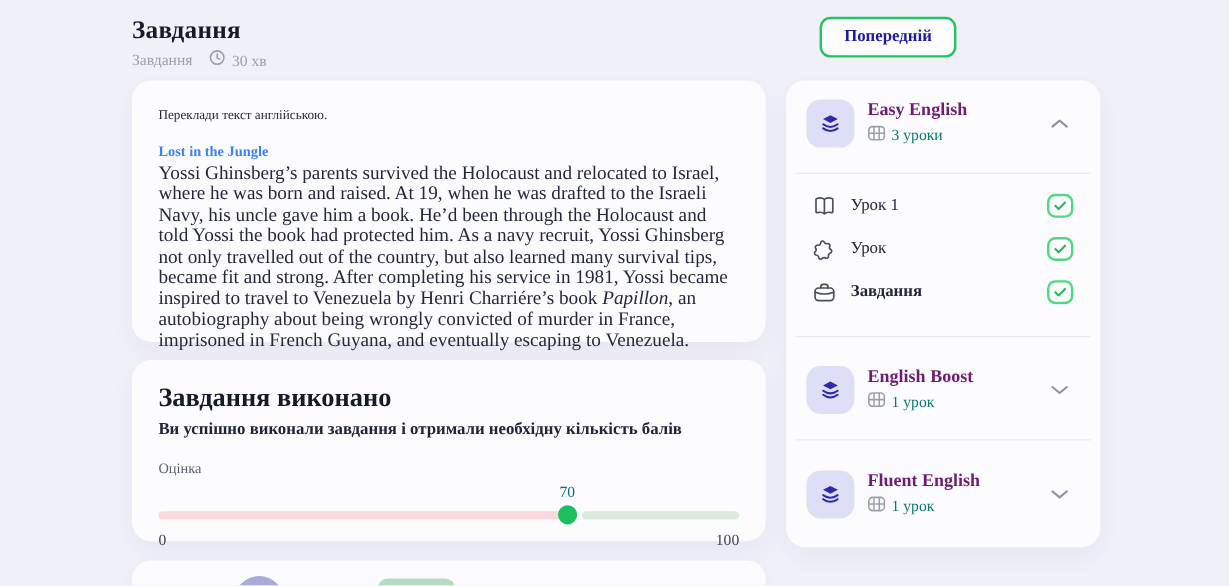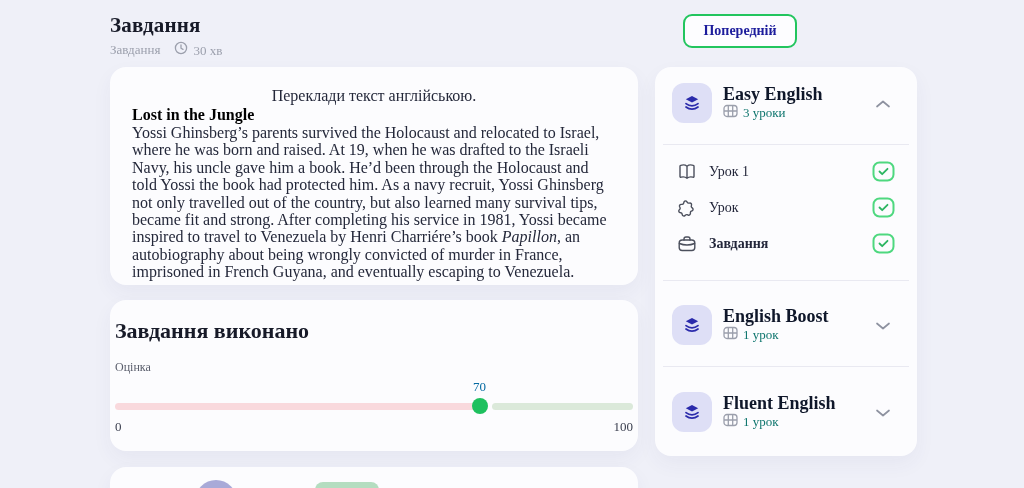--- a/index.html
+++ b/index.html
@@ -32,25 +32,25 @@
   .btn-next {
     left: 806px; width: 111px;
     background: #1c1c9c; border: 2px solid #1c1c9c; color: #ffffff;
   }
   
   .card {
     position: absolute; background: #fcfcfe; border-radius: 16px;
     box-shadow: 0 8px 20px rgba(50,50,110,.05);
   }
   .task-card { left: 110px; top: 67px; width: 528px; height: 218px; padding: 20px 22px; }
-  .task-instruction { font-size: 16px; line-height: 18px; color: #24283a; text-align: center; }
-  .task-text-title { font-size: 16px; line-height: 19px; font-weight: 700; color: #000000; }
+  .task-instruction { font-size: 11px; line-height: 18px; color: #24283a; }
+  .task-text-title { font-size: 12px; line-height: 19px; font-weight: 700; color: #3b82f6; margin-top: 12px; }
   .task-paragraph { font-size: 16px; line-height: 17.4px; color: #24283a; }
   .task-paragraph .it { font-style: italic; }
-  .result-card { left: 110px; top: 300px; width: 528px; height: 151px; padding: 18px 5px; }
+  .result-card { left: 110px; top: 300px; width: 528px; height: 151px; padding: 18px 22px; }
   .result-title { font-size: 22px; font-weight: 800; color: #171a28; }
   .result-subtitle { margin-top: 7px; font-size: 14px; font-weight: 700; color: #20233a; }
   .score-label { margin-top: 16px; font-size: 12px; color: #5a5e6c; }
   .slider-wrap { position: relative; margin-top: 24px; height: 16px; }
   .slider-track-left {
     position: absolute; left: 0; top: 4px; height: 7px; border-radius: 4px;
     background: #f9d9dd;
   }
   .slider-track-right {
     position: absolute; right: 0; top: 4px; height: 7px; border-radius: 4px;
@@ -72,21 +72,21 @@
   .peek-pill { position: absolute; left: 205px; top: 15px; width: 64px; height: 22px;
     border-radius: 8px; background: #b4ddc0; }
   
   .sidebar-card { left: 655px; top: 67px; width: 262px; height: 389px; }
   .course-header { position: absolute; left: 0; width: 100%; height: 72px; cursor: pointer; }
   .course-icon-box {
     position: absolute; left: 17px; top: 16px; width: 40px; height: 40px;
     border-radius: 12px; background: #dedff6;
     display: flex; align-items: center; justify-content: center;
   }
-  .course-title { position: absolute; left: 68px; top: 17px; font-size: 18px; font-weight: 700; color: #0f172a; }
+  .course-title { position: absolute; left: 68px; top: 17px; font-size: 15px; font-weight: 700; color: #701a75; }
   .course-meta { position: absolute; left: 68px; top: 37px; display: flex; align-items: center; gap: 5px;
     font-size: 13px; color: #0f766e; }
   .chevron { position: absolute; right: 26px; top: 28px; }
   .divider { position: absolute; left: 8px; right: 8px; height: 1px; background: #e9e9f1; }
   .lesson-row { position: absolute; left: 4px; width: 100%; height: 34px; cursor: pointer; }
   .lesson-icon { position: absolute; left: 17px; top: 5px; }
   .lesson-label { position: absolute; left: 50px; top: 8px; font-size: 14px; color: #23263a; }
   .lesson-label.current { font-weight: 800; }
   .lesson-check { position: absolute; right: 26px; top: 5px; }
 </style>
@@ -113,20 +113,21 @@
   <button class="btn btn-prev">Попередній</button>
 
   <div class="card task-card">
     <div class="task-instruction">Переклади текст англійською.</div>
     <div class="task-text-title">Lost in the Jungle</div>
     <div class="task-paragraph"><span>Yossi Ghinsberg’s parents survived the Holocaust and relocated to Israel, where he was born and raised. At 19, when he was drafted to the Israeli Navy, his uncle gave him a book. He’d been through the Holocaust and told Yossi the book had protected him. As a navy recruit, Yossi Ghinsberg not only travelled out of the country, but also learned many survival tips, became fit and strong. After completing his service in 1981, Yossi became inspired to travel to Venezuela by Henri Charriére’s book </span><span class="it">Papillon</span><span>, an autobiography about being wrongly convicted of murder in France, imprisoned in French Guyana, and eventually escaping to Venezuela.</span></div>
   </div>
 
   <div class="card result-card">
     <div class="result-title">Завдання виконано</div>
+    <div class="result-subtitle">Ви успішно виконали завдання і отримали необхідну кількість балів</div>
     <div class="score-label">Оцінка</div>
     <div class="slider-wrap">
       <div class="slider-track-left" style="width: calc(70% + 4px);"></div>
       <div class="slider-track-right" style="width: calc(30% - 14px);"></div>
       <div class="slider-value" style="left: calc(70% + 2px); transform: translateX(-50%);">70</div>
       <div class="slider-thumb" style="left: calc(70% + 2px);"></div>
     </div>
     <div class="slider-scale">
       <span>0</span>
       <span>100</span>

